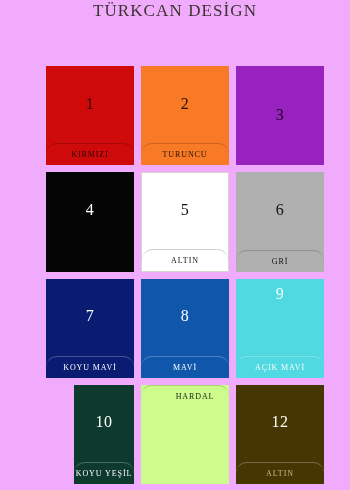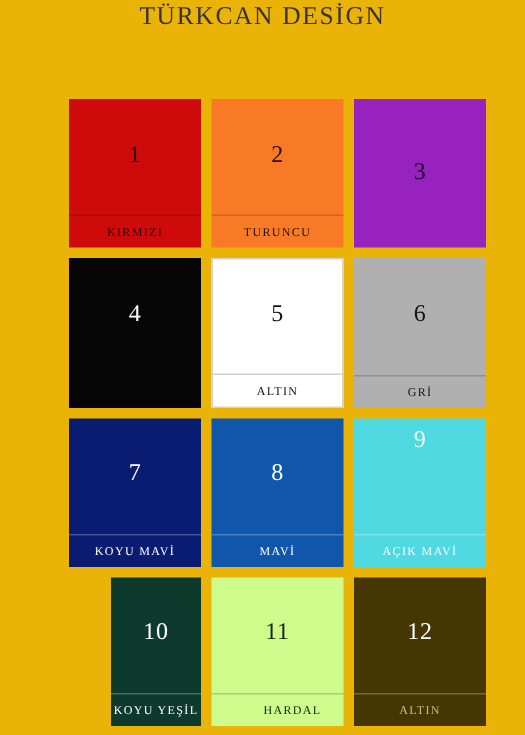--- a/index.html
+++ b/index.html
@@ -10,21 +10,21 @@
     width: 350px;
     height: 490px;
     background: #f2eee9;
     font-family: "Liberation Serif", "DejaVu Serif", serif;
     overflow: hidden;
   }
   #page {
     position: relative;
     width: 350px;
     height: 490px;
-    background: #eab308;
+    background: #f0abfc;
     box-sizing: border-box;
   }
   #title {
     position: absolute;
     top: 1px;
     left: 0;
     width: 350px;
     text-align: center;
     font-family: "Liberation Serif", "DejaVu Serif", serif;
     font-size: 17px;
@@ -70,20 +70,21 @@
     flex: 0 0 auto;
     height: 22px;
     display: flex;
     align-items: center;
     justify-content: center;
     font-family: "Liberation Serif", "DejaVu Serif", serif;
     font-size: 8px;
     letter-spacing: 0.9px;
     white-space: nowrap;
     box-sizing: border-box;
+    border-radius: 11px;
   }
   .swatch.has-border {
     border: 1px solid #d8d2cb;
   }
   .sep {
     border-top: 1px solid rgba(0,0,0,0.18);
   }
   .sep-light {
     border-top: 1px solid rgba(255,255,255,0.25);
   }
@@ -152,23 +153,20 @@
         </div>
         <div class="label sep-light" style="color: rgb(244, 253, 253); margin-top: 44px;">AÇIK MAVİ</div>
       </div>
       <div class="swatch" style="background: rgb(13, 58, 44); margin-left: 28px;">
         <div class="body">
           <span class="num" style="color: rgb(255, 255, 255);">10</span>
         </div>
         <div class="label sep-light" style="color: rgb(255, 255, 255);">KOYU YEŞİL</div>
       </div>
       <div class="swatch" style="background: rgb(205, 252, 141);">
-        <div class="body">
-          <span class="num" style="color: rgb(26, 36, 16);">11</span>
-        </div>
         <div class="label sep" style="color: rgb(26, 36, 16); padding-left: 20px;">HARDAL</div>
       </div>
       <div class="swatch" style="background: rgb(70, 54, 3);">
         <div class="body">
           <span class="num" style="color: rgb(255, 255, 255);">12</span>
         </div>
         <div class="label sep-light" style="color: rgb(201, 187, 142);">ALTIN</div>
       </div>
     </div>
 

